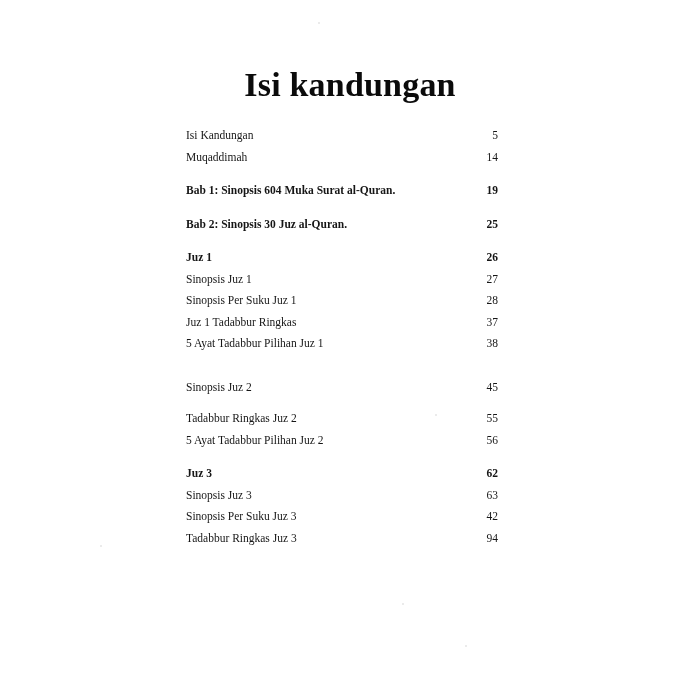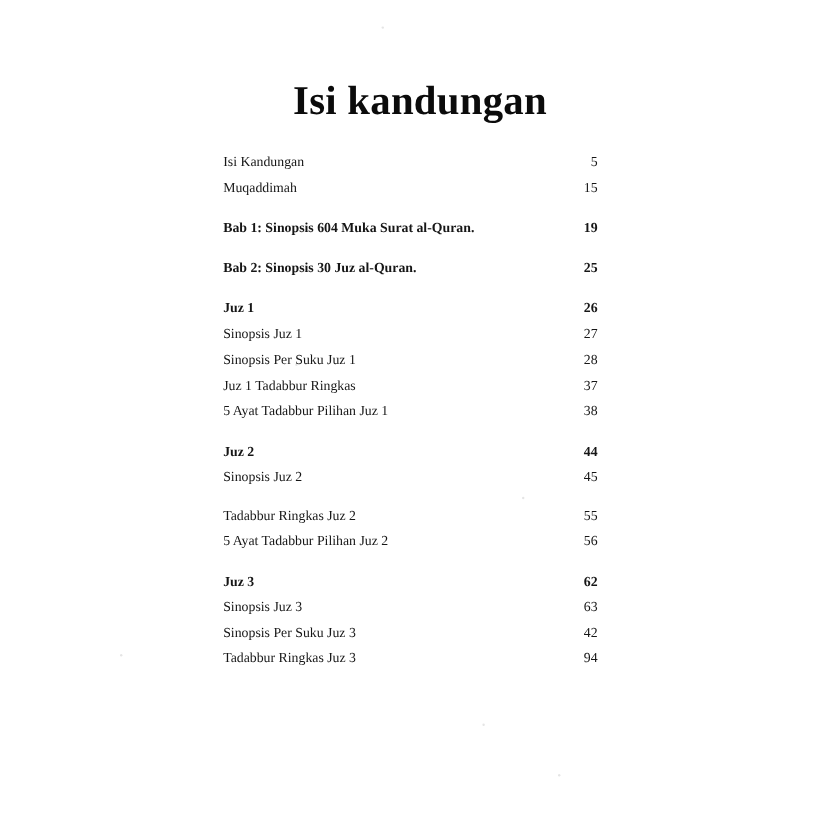--- a/index.html
+++ b/index.html
@@ -78,21 +78,21 @@
   <div class="page-title">Isi kandungan</div>
 
   <div class="toc" id="toc-list">
       <div class="toc-row">
         <span class="label">Isi Kandungan</span>
         <span class="page-num">5</span>
       </div>
       <div class="gap-sm"></div>
       <div class="toc-row">
         <span class="label">Muqaddimah</span>
-        <span class="page-num">15</span>
+        <span class="page-num">14</span>
       </div>
       <div class="gap-lg"></div>
       <div class="toc-row bold">
         <span class="label">Bab 1: Sinopsis 604 Muka Surat al-Quran.</span>
         <span class="page-num">19</span>
       </div>
       <div class="gap-lg"></div>
       <div class="toc-row bold">
         <span class="label">Bab 2: Sinopsis 30 Juz al-Quran.</span>
         <span class="page-num">25</span>
@@ -116,24 +116,20 @@
       <div class="toc-row">
         <span class="label">Juz 1 Tadabbur Ringkas</span>
         <span class="page-num">37</span>
       </div>
       <div class="gap-sm"></div>
       <div class="toc-row">
         <span class="label">5 Ayat Tadabbur Pilihan Juz 1</span>
         <span class="page-num">38</span>
       </div>
       <div class="gap-lg"></div>
-      <div class="toc-row bold">
-        <span class="label">Juz 2</span>
-        <span class="page-num">44</span>
-      </div>
       <div class="gap-sm"></div>
       <div class="toc-row">
         <span class="label">Sinopsis Juz 2</span>
         <span class="page-num">45</span>
       </div>
       <div class="gap-sm"></div>
       <div class="gap-sm"></div>
       <div class="toc-row">
         <span class="label">Tadabbur Ringkas Juz 2</span>
         <span class="page-num">55</span>

